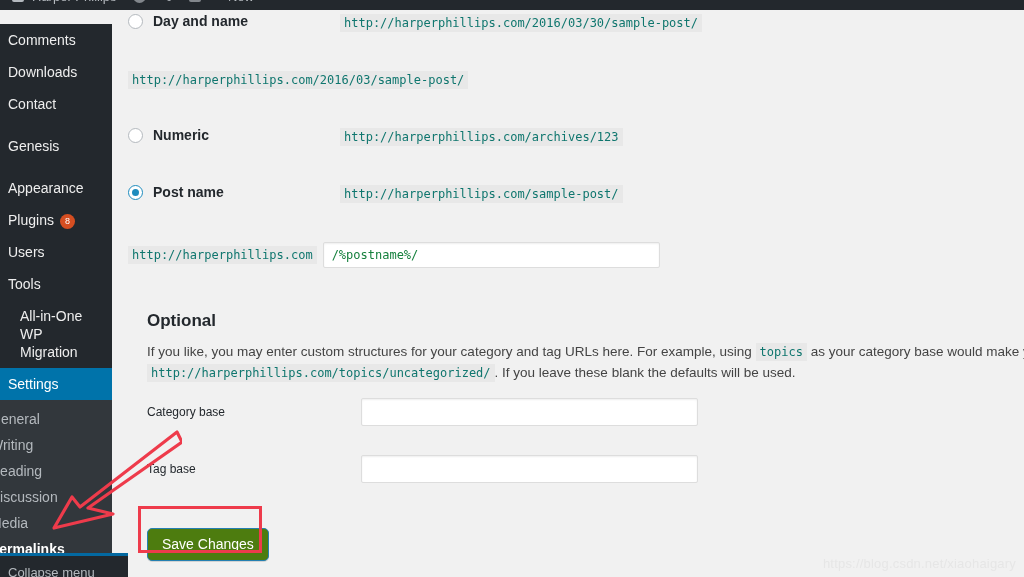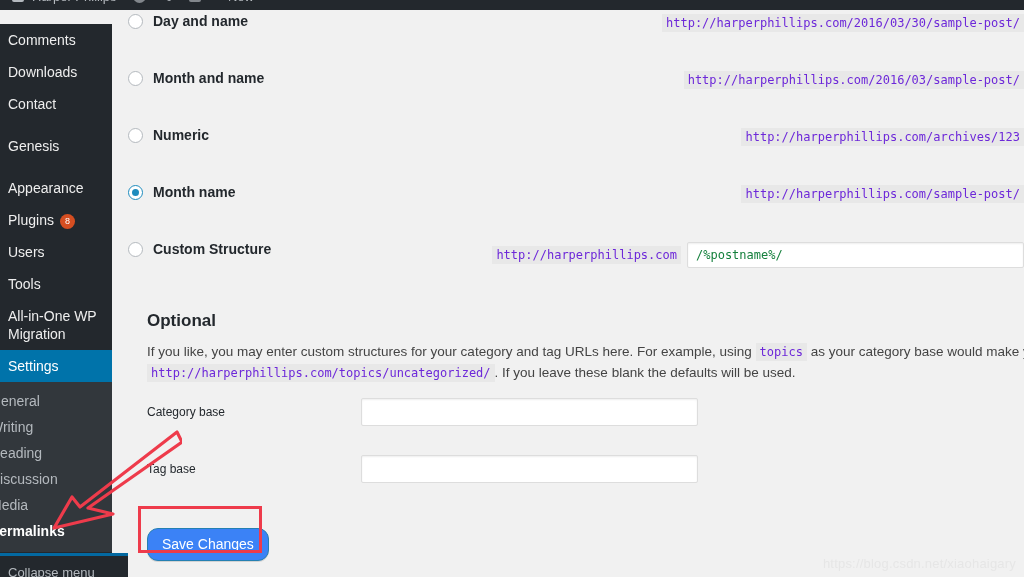--- a/index.html
+++ b/index.html
@@ -81,21 +81,21 @@
   }
   .menu-item {
     position: relative;
     display: block;
     color: #eee;
     font-size: 14px;
     line-height: 18px;
     padding: 7px 10px 7px 8px;
     white-space: nowrap;
   }
-  .menu-item.wrap { white-space: normal; }
+  .menu-item.wrap { white-space: normal; margin-left: 12px; }
   .menu-sep { height: 10px; }
   .menu-item.current {
     background: #0073aa;
     color: #ffffff;
     font-weight: 400;
   }
   .menu-item.current::after {
     content: "";
     position: absolute;
     right: -8px;
@@ -161,21 +161,20 @@
     background: #f1f1f1;
     overflow: hidden;
   }
   .form-table {
     padding: 0;
   }
   .opt-row {
     display: flex;
     align-items: flex-start;
     height: 57px;
-    justify-content: space-between;
   }
   .opt-label {
     width: 212px;
     display: flex;
     align-items: center;
     padding-top: 3px;
   }
   .radio {
     width: 15px; height: 15px;
     border: 1px solid #b4b9be;
@@ -204,21 +203,21 @@
     white-space: nowrap;
   }
   .opt-value {
     display: flex;
     align-items: center;
     padding-top: 4px;
   }
   code {
     font-family: "DejaVu Sans Mono", "Liberation Mono", monospace;
     font-size: 12px;
-    color: #6d28d9;
+    color: #0f766e;
     background: #e8e8e8;
     padding: 2px 4px;
     white-space: nowrap;
   }
   .struct-input {
     width: 337px;
     height: 26px;
     margin-left: 6px;
     padding: 0 8px;
     border: 1px solid #ddd;
@@ -277,27 +276,27 @@
     box-shadow: inset 0 1px 2px rgba(0,0,0,.07);
     font-size: 14px;
     outline: none;
   }
 
   .submit-area {
     margin: 31px 0 0 19px;
   }
   .btn-primary {
     display: inline-block;
-    background: #3b82f6;
+    background: #4d7c0f;
     border: 1px solid #2580b2;
     color: #fff;
     font-size: 14px;
     font-family: "Liberation Sans", sans-serif;
     padding: 7px 14px 8px;
-    border-radius: 11px;
+    border-radius: 5px;
     cursor: pointer;
     box-shadow: 0 1px 0 rgba(0,0,0,.12);
   }
 
   
   .anno-box {
     position: absolute;
     left: 138px;
     top: 506px;
     width: 124px;
@@ -423,54 +422,46 @@
         <div class="opt-label">
           <span class="radio"></span>
           <span class="opt-name">Day and name</span>
         </div>
         <div class="opt-value">
           <code>http://harperphillips.com/2016/03/30/sample-post/</code>
         </div>
       </div>
 
       <div class="opt-row">
-        <div class="opt-label">
-          <span class="radio"></span>
-          <span class="opt-name">Month and name</span>
-        </div>
         <div class="opt-value">
           <code>http://harperphillips.com/2016/03/sample-post/</code>
         </div>
       </div>
 
       <div class="opt-row">
         <div class="opt-label">
           <span class="radio"></span>
           <span class="opt-name">Numeric</span>
         </div>
         <div class="opt-value">
           <code>http://harperphillips.com/archives/123</code>
         </div>
       </div>
 
       <div class="opt-row">
         <div class="opt-label">
           <span class="radio checked"></span>
-          <span class="opt-name">Month name</span>
+          <span class="opt-name">Post name</span>
         </div>
         <div class="opt-value">
           <code>http://harperphillips.com/sample-post/</code>
         </div>
       </div>
 
       <div class="opt-row">
-        <div class="opt-label">
-          <span class="radio"></span>
-          <span class="opt-name">Custom Structure</span>
-        </div>
         <div class="opt-value">
           <code>http://harperphillips.com</code>
           <div class="struct-input">/%postname%/</div>
         </div>
       </div>
     </div>
 
     <h2 class="optional-h2">Optional</h2>
 
     <p class="optional-p">

